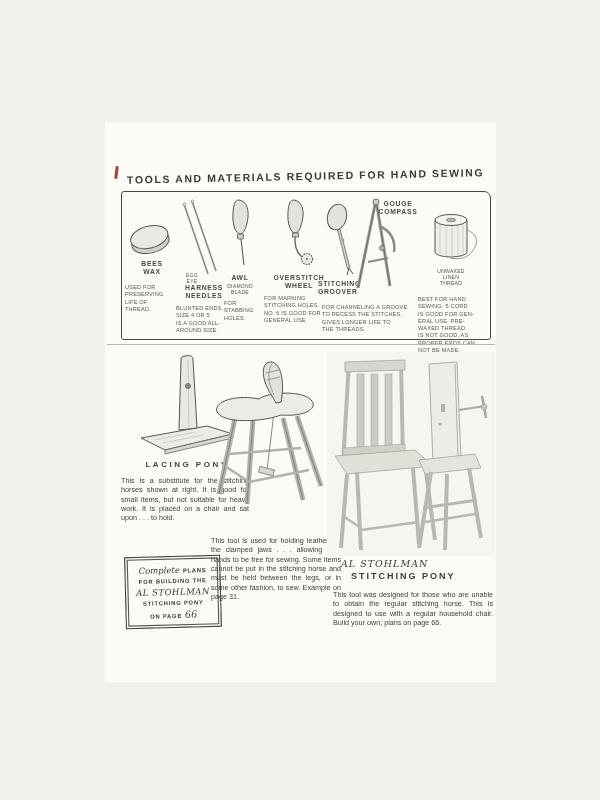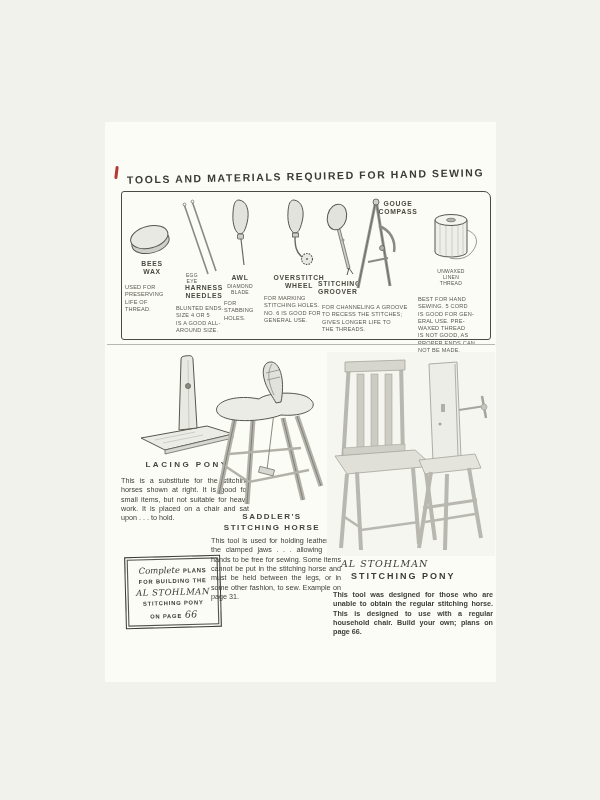--- a/index.html
+++ b/index.html
@@ -28,21 +28,21 @@
   .body-text{position:absolute;font-size:7.2px;line-height:1.3;text-align:justify;color:#3e3e38;}
   .lp-label{left:22px;top:338px;width:120px;font-size:8px;letter-spacing:2.5px;}
   .lp-body{left:16px;top:354px;width:128px;}
   .sh-label{left:102px;top:390px;width:130px;font-size:8px;letter-spacing:1.5px;line-height:1.35;}
   .sh-body{left:106px;top:414px;width:130px;}
   .photo{position:absolute;left:222px;top:230px;width:168px;height:204px;background:#f6f6f1;}
   .sp-label1{position:absolute;left:236px;top:436px;font-family:"DejaVu Serif",serif;
              font-style:italic;font-size:9.5px;letter-spacing:1px;color:#3c3c36;}
   .sp-label2{position:absolute;left:246px;top:449px;font-size:9px;font-weight:bold;
              letter-spacing:2px;color:#3c3c36;}
-  .sp-body{left:228px;top:468px;width:160px;font-weight:bold;}
+  .sp-body{left:228px;top:468px;width:160px;}
   .plans-box{position:absolute;left:20px;top:434px;width:94px;height:70px;
              border:1.8px solid #3a3a36;transform:rotate(-1.5deg);background:#fcfcf6;
              box-shadow:inset 0 0 0 1.5px #fcfcf6, inset 0 0 0 2.6px #55554d;
              display:flex;flex-direction:column;justify-content:center;align-items:center;gap:3px;}
   .plans-row{display:flex;align-items:baseline;gap:3px;color:#3a3a36;}
   .script{font-family:"DejaVu Serif",serif;font-style:italic;font-size:8.5px;}
   .caps-sm{font-size:6px;font-weight:bold;letter-spacing:.6px;}
   .caps-xs{font-size:5.8px;font-weight:bold;letter-spacing:.8px;}
   .big-num{font-family:"DejaVu Serif",serif;font-style:italic;font-size:9.5px;}
 </style>
@@ -216,22 +216,20 @@
       <line x1="40" y1="124" x2="100" y2="112" stroke="#b2b2aa" stroke-width="2.5"></line>
       <line x1="20" y1="96" x2="92" y2="90" stroke="#b2b2aa" stroke-width="2.5"></line>
       <line x1="66" y1="46" x2="58" y2="112" stroke="#8a8a82" stroke-width="1"></line>
       <rect x="50" y="110" width="15" height="6" transform="rotate(14 57 113)" fill="#d8d8d2" stroke="#57574f" stroke-width=".6"></rect>
       <path d="M8,54 C4,44 26,36 50,41 C58,34 94,32 102,42 C110,50 96,59 72,57 C54,64 14,66 8,54 Z" fill="#ECECE6" stroke="#57574f" stroke-width="1"></path>
       <path d="M72,44 C76,24 72,6 63,4 C55,3 52,12 56,24 C59,33 64,39 67,45 Z" fill="#e2e2dc" stroke="#57574f" stroke-width="1"></path>
       <path d="M63,6 C58,13 59,25 65,37" fill="none" stroke="#8a8a82" stroke-width=".8"></path>
       <line x1="57" y1="15" x2="70" y2="12" stroke="#8a8a82" stroke-width=".8"></line>
       <line x1="58" y1="22" x2="71" y2="19" stroke="#8a8a82" stroke-width=".8"></line>
     </svg>
-    <div class="sec-label sh-label">SADDLER'S
-STITCHING HORSE</div>
     <div class="body-text sh-body">This tool is used for holding leathers in the clamped jaws . . . allowing both hands to be free for sewing. Some items cannot be put in the stitching horse and must be held between the legs, or in some other fashion, to sew. Example on page 31.</div>
 
     <div class="photo">
       <svg width="168" height="204" viewBox="0 0 168 204">
         <line x1="22" y1="10" x2="16" y2="112" stroke="#b8b8b0" stroke-width="4"></line>
         <line x1="74" y1="8" x2="76" y2="108" stroke="#b8b8b0" stroke-width="4"></line>
         <polygon points="18,10 78,8 78,18 18,20" fill="#d6d6cf" stroke="#a5a59c" stroke-width=".8"></polygon>
         <rect x="30" y="22" width="7" height="74" fill="#ccccc4" stroke="#a5a59c" stroke-width=".6"></rect>
         <rect x="44" y="22" width="7" height="74" fill="#ccccc4" stroke="#a5a59c" stroke-width=".6"></rect>
         <rect x="58" y="22" width="7" height="74" fill="#ccccc4" stroke="#a5a59c" stroke-width=".6"></rect>

